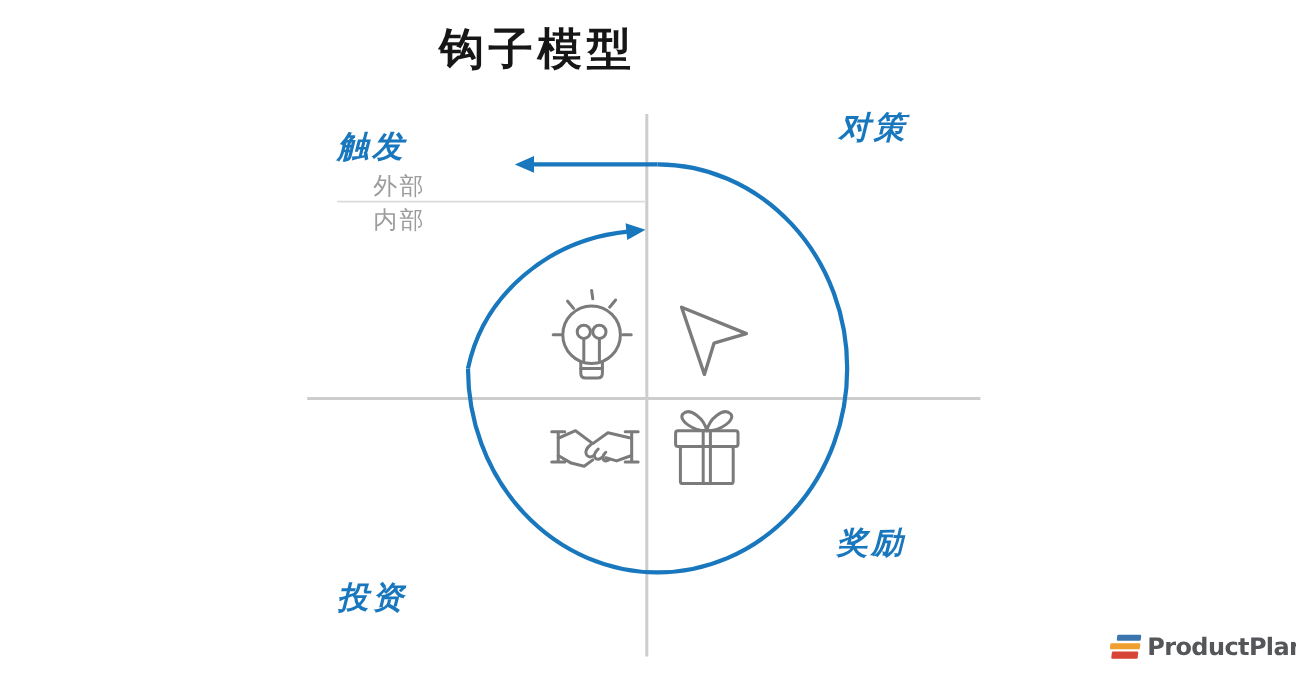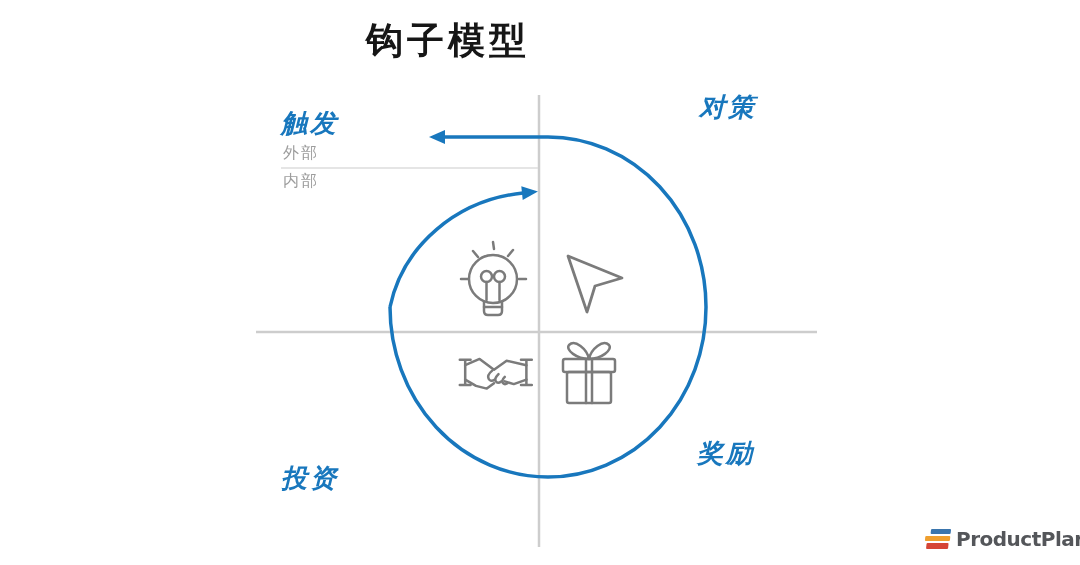--- a/index.html
+++ b/index.html
@@ -3,24 +3,24 @@
 <meta charset="utf-8">
 <style>
   html,body{margin:0;padding:0;background:#ffffff;}
   body{width:1080px;height:565px;overflow:hidden;
        font-family:"DejaVu Sans","Liberation Sans",sans-serif;}
   .stage{position:relative;width:1080px;height:565px;background:#ffffff;}
   .abs{position:absolute;}
   .title{left:0;top:16px;width:896px;text-align:center;
          font-size:37px;font-weight:bold;color:#161616;letter-spacing:4px;}
   .qlabel{font-size:26px;font-weight:bold;color:#1877bd;letter-spacing:3px;line-height:1;font-style:italic;}
-  .sublabel{font-size:16px;color:#9c9c9c;letter-spacing:2px;line-height:1;}
+  .sublabel{font-size:20px;color:#9c9c9c;letter-spacing:2px;line-height:1;margin-left:28px;}
   .q-tl{left:281px;top:110px;}
   .q-tr{left:699px;top:94px;}
-  .q-bl{left:281px;top:465px;}
+  .q-bl{left:281px;top:486px;}
   .q-br{left:697px;top:440px;}
   .sub-ext{left:283px;top:145px;}
   .sub-int{left:283px;top:173px;}
   .logo{left:925px;top:527px;display:flex;align-items:center;gap:4px;}
   .logo-bars{position:relative;width:27px;height:23px;transform:skewX(-6deg);}
   .logo-bar{position:absolute;border-radius:1px;}
   .bar-blue{left:5px;top:1px;width:20px;height:5px;background:#3a75ad;}
   .bar-orange{left:0;top:8px;width:25px;height:5px;background:#ef9f2e;}
   .bar-red{left:2px;top:15px;width:22px;height:6px;background:#d64535;}
   .logo-text{font-size:20px;font-weight:bold;color:#54565a;letter-spacing:-0.5px;}

